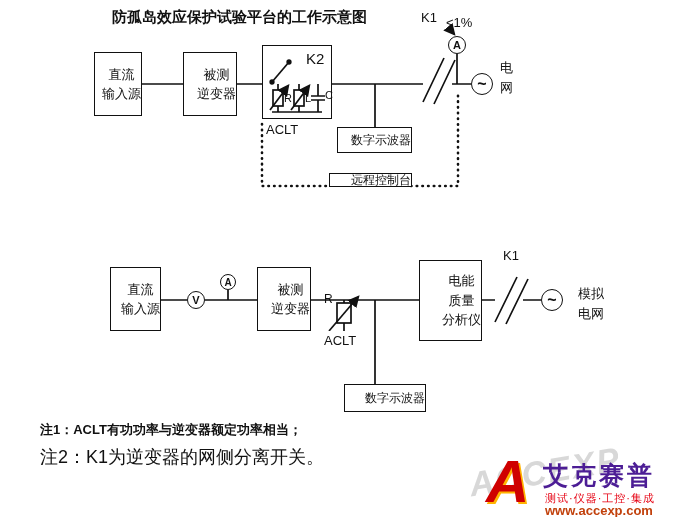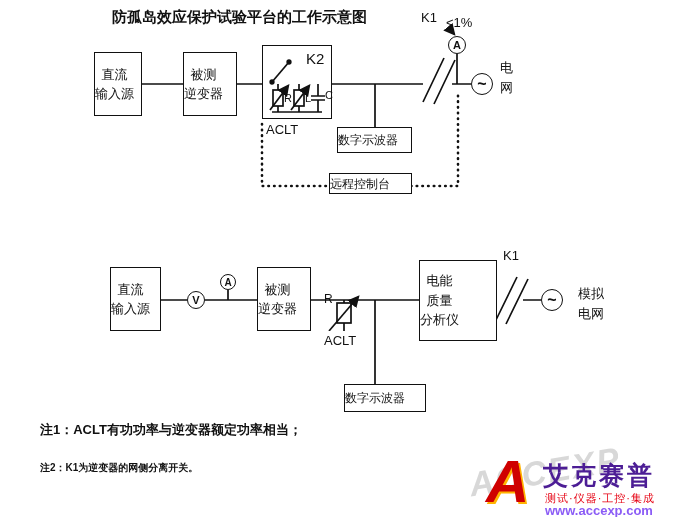--- a/index.html
+++ b/index.html
@@ -1,40 +1,40 @@
 <!DOCTYPE html>
 <html><head>
 <meta charset="utf-8">
 <style>
   *{margin:0;padding:0;box-sizing:border-box}
   body{background:#999}
   .stage{position:relative;width:686px;height:517px;background:#ffffff;overflow:hidden;
          font-family:"Liberation Sans","DejaVu Sans",sans-serif;color:#111}
   .wires{position:absolute;left:0;top:0;z-index:1}
   .box{position:absolute;z-index:2;border:1.8px solid #111;background:#fff;
-       display:flex;align-items:center;justify-content:flex-start;text-align:center;
+       display:flex;align-items:center;justify-content:flex-end;text-align:center;
        font-size:13px;line-height:1.5;white-space:pre-line}
   .box.hollow{background:transparent}
   .meter{position:absolute;z-index:2;border:1.7px solid #111;border-radius:50%;background:#fff;
          display:flex;align-items:center;justify-content:center;font-weight:bold}
   .lbl{position:absolute;z-index:2;white-space:pre-line;line-height:1.55}
   .title{position:absolute;z-index:2;font-weight:bold;font-size:15px}
   .bold{font-weight:normal}
   .dotted{stroke-dasharray:.5 5.2;stroke-width:2.6;stroke-linecap:round}
   
   .lg-watermark{position:absolute;z-index:2;left:466px;top:466px;font-size:34px;font-style:italic;
         font-weight:bold;color:#b9b9b9;opacity:.55;letter-spacing:2px;transform:rotate(-10deg);
         transform-origin:left top}
   .lg-a{position:absolute;z-index:3;left:486px;top:452px;font-size:60px;font-weight:900;
         font-style:italic;color:#cf0000;text-shadow:2px 2px 0 #ffb300;line-height:1}
   .lg-brand{position:absolute;z-index:3;left:543px;top:459px;font-size:25px;font-weight:bold;
         color:#4c1d95;letter-spacing:3px}
   .lg-tagline{position:absolute;z-index:3;left:545px;top:491px;font-size:11px;color:#e60012;
         letter-spacing:1px}
-  .lg-url{position:absolute;z-index:3;left:545px;top:503px;font-size:13px;font-weight:bold;color:#8b5cf6}
+  .lg-url{position:absolute;z-index:3;left:545px;top:503px;font-size:13px;font-weight:bold;color:#c2410c}
 </style>
 </head>
 <body>
 
 <div class="stage">
 
   <svg class="wires" width="686" height="517" viewBox="0 0 686 517">
     <defs>
       <marker id="arr" viewBox="0 0 10 10" refX="8" refY="5" markerWidth="7" markerHeight="7" orient="auto-start-reverse">
         <path d="M0,0 L10,5 L0,10 z" fill="#111"></path>
@@ -86,21 +86,21 @@
   <div class="box hollow" style="left:262px;top:45px;width:70px;height:74px"></div>
   <div class="lbl" style="left:306px;top:47px;font-size:15px">K2</div>
   <div class="lbl" style="left:284px;top:90px;font-size:11px">R</div>
   <div class="lbl" style="left:305px;top:90px;font-size:11px">L</div>
   <div class="lbl" style="left:325px;top:87px;font-size:11px">C</div>
   <div class="lbl bold" style="left:266px;top:120px;font-size:13px;z-index:3;background:#fff">ACLT</div>
 
   <div class="box" style="left:337px;top:127px;width:75px;height:26px;font-size:12px">
     <span>数字示波器</span>
   </div>
-  <div class="box" style="left:329px;top:173px;width:83px;height:21px;font-size:12px">
+  <div class="box" style="left:329px;top:173px;width:83px;height:14px;font-size:12px">
     <span>远程控制台</span>
   </div>
 
   <div class="meter" style="left:448px;top:36px;width:18px;height:18px;font-size:11px">
     <span>A</span>
   </div>
   <div class="meter" style="left:471px;top:73px;width:22px;height:22px;font-size:16px">
     <span>~</span>
   </div>
   <div class="lbl" style="left:500px;top:58px;font-size:13px;text-align:center">电
@@ -117,38 +117,38 @@
   <div class="meter" style="left:220px;top:274px;width:16px;height:16px;font-size:10px">
     <span>A</span>
   </div>
   <div class="box" style="left:257px;top:267px;width:54px;height:64px">
     <span>被测
 逆变器</span>
   </div>
   <div class="lbl" style="left:324px;top:290px;font-size:12px">R</div>
   <div class="lbl bold" style="left:324px;top:331px;font-size:13px;z-index:3;background:#fff">ACLT</div>
 
-  <div class="box" style="left:419px;top:260px;width:78px;height:81px">
+  <div class="box" style="left:419px;top:260px;width:63px;height:81px">
     <span>电能
 质量
 分析仪</span>
   </div>
   <div class="lbl bold" style="left:503px;top:246px;font-size:13px">K1</div>
   <div class="meter" style="left:541px;top:289px;width:22px;height:22px;font-size:16px">
     <span>~</span>
   </div>
   <div class="lbl" style="left:578px;top:284px;font-size:13px;text-align:left">模拟
 电网</div>
 
   <div class="box" style="left:344px;top:384px;width:82px;height:28px;font-size:12px">
     <span>数字示波器</span>
   </div>
 
   <div class="lbl" style="left:40px;top:420px;font-size:13px;font-weight:600">注1：ACLT有功功率与逆变器额定功率相当；</div>
-  <div class="lbl" style="left:40px;top:460px;font-size:10px;font-weight:700">注2：K1为逆变器的网侧分离开关。</div>
+  <div class="lbl" style="left:40px;top:444px;font-size:18px;font-weight:400">注2：K1为逆变器的网侧分离开关。</div>
 
   <div class="lg-watermark">ACCEXP</div>
   <div class="lg-a">A</div>
   <div class="lg-brand">艾克赛普</div>
   <div class="lg-tagline">测试·仪器·工控·集成</div>
   <div class="lg-url">www.accexp.com</div>
 
 </div>
 
 </body></html>

